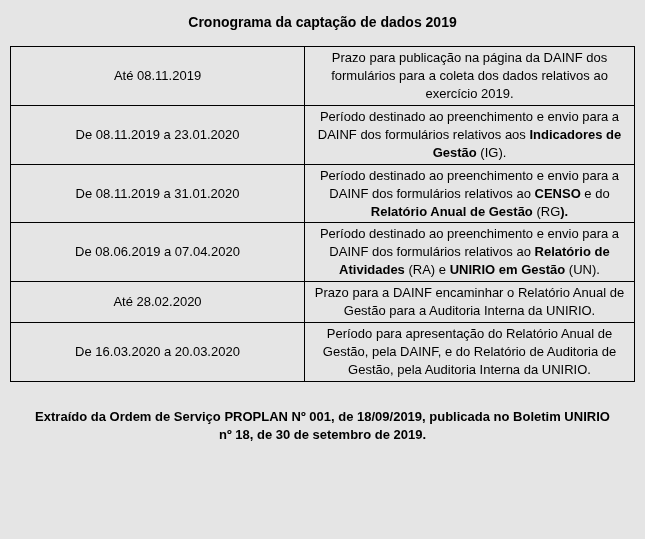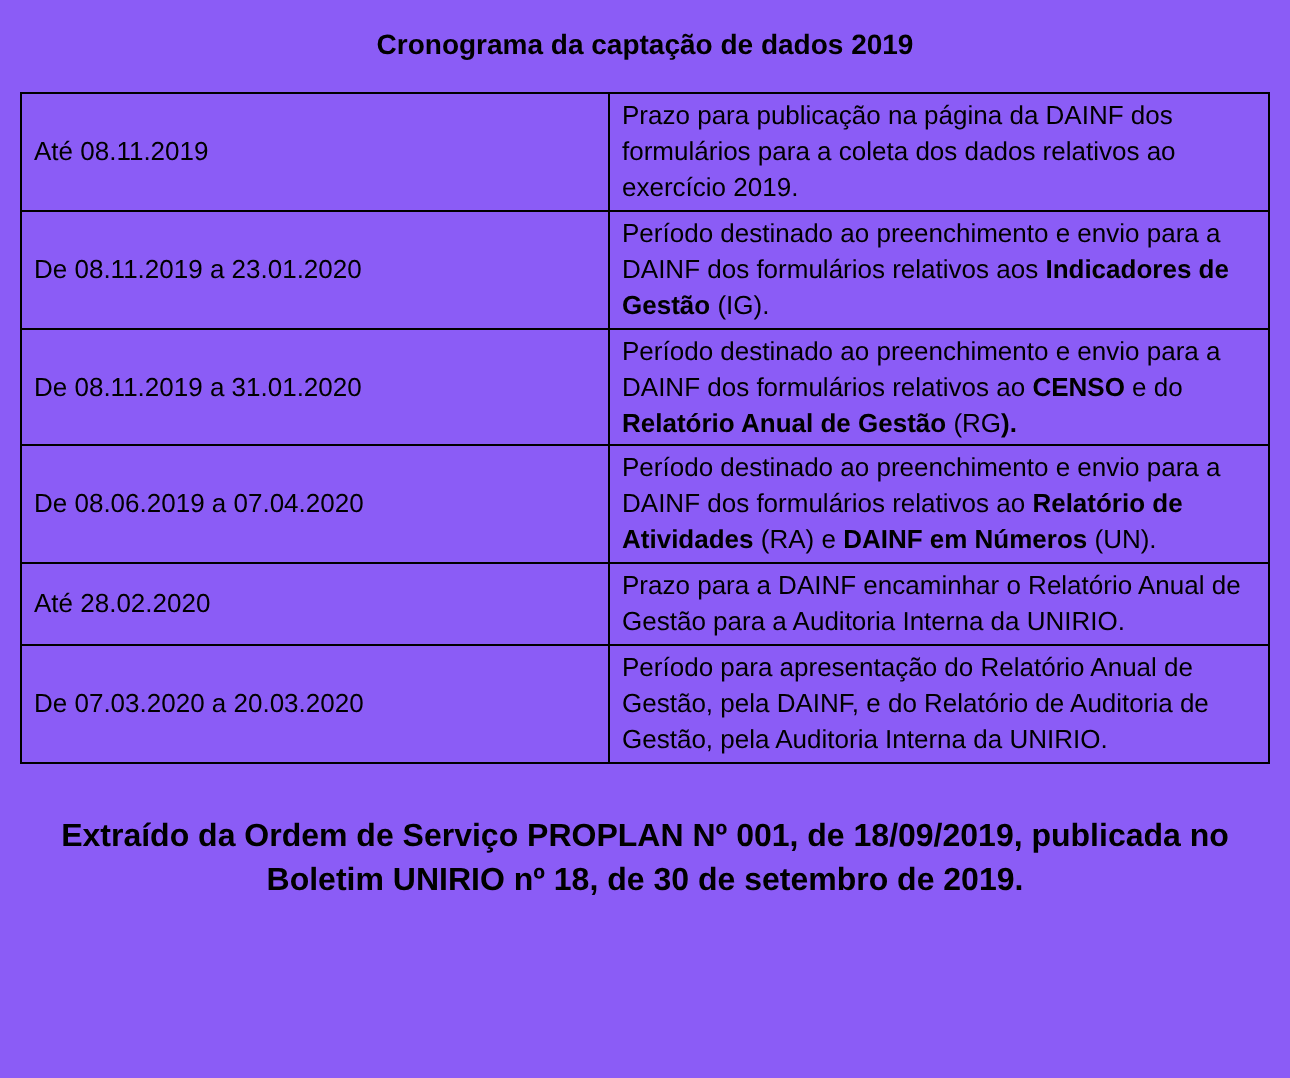--- a/index.html
+++ b/index.html
@@ -7,52 +7,53 @@
     padding: 0;
     background: #ffffff;
     font-family: "Liberation Sans", sans-serif;
     color: #000000;
   }
   .page {
     width: 645px;
     height: 539px;
     box-sizing: border-box;
     padding: 10px 10px 0 10px;
-    background: #8b5cf6;
+    background: #e5e5e5;
   }
   .doc-title {
     font-size: 14px;
     font-weight: bold;
     text-align: center;
     margin: 4px 0 16px 0;
   }
   table.schedule {
     border-collapse: collapse;
     width: 625px;
     table-layout: fixed;
   }
   table.schedule td {
     border: 1px solid #000000;
     font-size: 13px;
     line-height: 1.38;
     padding: 2px 6px;
+    text-align: center;
     vertical-align: middle;
     margin-top: 20px;
   }
   td.date-cell {
     width: 47%;
   }
   td.desc-cell {
     width: 53%;
   }
   .bold {
     font-weight: bold;
   }
   .source-note {
-    font-size: 16px;
+    font-size: 13px;
     font-weight: bold;
     text-align: center;
     margin: 26px auto 0 auto;
     max-width: 590px;
     line-height: 1.4;
   }
 </style>
 </head>
 <body>
 
@@ -68,27 +69,27 @@
         <tr>
           <td class="date-cell">De 08.11.2019 a 23.01.2020</td>
           <td class="desc-cell"><span>Período destinado ao preenchimento e envio para a DAINF dos formulários relativos aos </span><span class="bold">Indicadores de Gestão</span><span> (IG).</span></td>
         </tr>
         <tr>
           <td class="date-cell">De 08.11.2019 a 31.01.2020</td>
           <td class="desc-cell"><span>Período destinado ao preenchimento e envio para a DAINF dos formulários relativos ao </span><span class="bold">CENSO</span><span> e do </span><span class="bold">Relatório Anual de Gestão</span><span> (RG</span><span class="bold">).</span></td>
         </tr>
         <tr>
           <td class="date-cell">De 08.06.2019 a 07.04.2020</td>
-          <td class="desc-cell"><span>Período destinado ao preenchimento e envio para a DAINF dos formulários relativos ao </span><span class="bold">Relatório de Atividades</span><span> (RA) e </span><span class="bold">DAINF em Números</span><span> (UN).</span></td>
+          <td class="desc-cell"><span>Período destinado ao preenchimento e envio para a DAINF dos formulários relativos ao </span><span class="bold">Relatório de Atividades</span><span> (RA) e </span><span class="bold">UNIRIO em Gestão</span><span> (UN).</span></td>
         </tr>
         <tr>
           <td class="date-cell">Até 28.02.2020</td>
           <td class="desc-cell"><span>Prazo para a DAINF encaminhar o Relatório Anual de Gestão para a Auditoria Interna da UNIRIO.</span></td>
         </tr>
         <tr>
-          <td class="date-cell">De 07.03.2020 a 20.03.2020</td>
+          <td class="date-cell">De 16.03.2020 a 20.03.2020</td>
           <td class="desc-cell"><span>Período para apresentação do Relatório Anual de Gestão, pela DAINF, e do Relatório de Auditoria de Gestão, pela Auditoria Interna da UNIRIO.</span></td>
         </tr>
       </tbody>
   </table>
 
   <p class="source-note">Extraído da Ordem de Serviço PROPLAN Nº 001, de 18/09/2019, publicada no Boletim UNIRIO nº 18, de 30 de setembro de 2019.</p>
 </div>
 
 </body></html>

